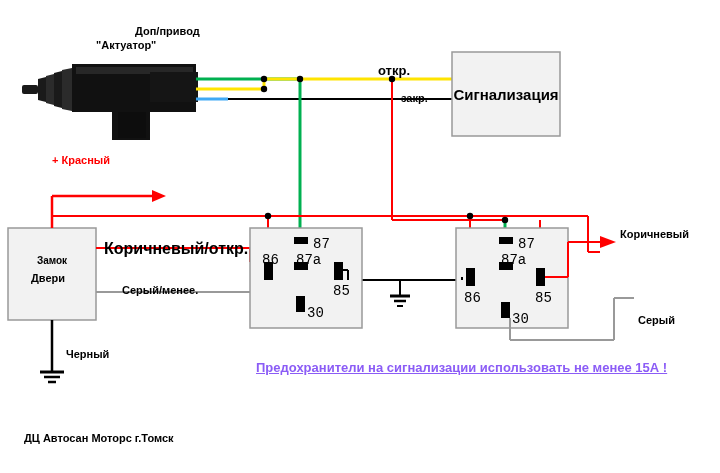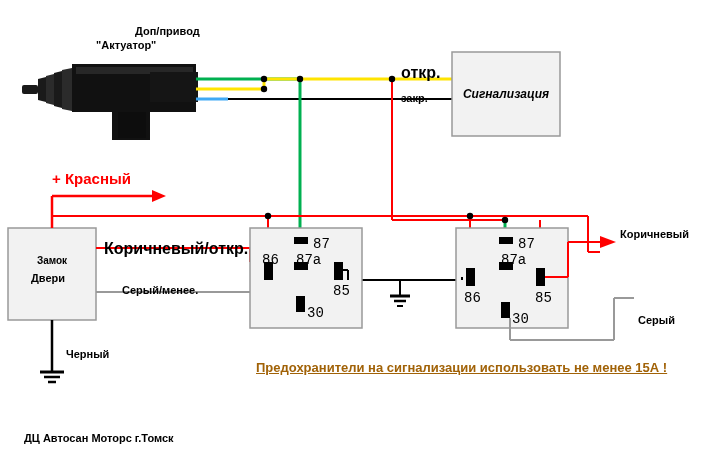--- a/index.html
+++ b/index.html
@@ -49,21 +49,21 @@
   .footer {
     position: absolute;
     font-weight: bold;
     font-size: 11px;
     color: #000000;
   }
   .warn {
     position: absolute;
     font-weight: bold;
     font-size: 13px;
-    color: #a16207;
+    color: #8b5cf6;
     text-decoration: underline;
     padding-left: 38px;
   }
 </style>
 </head>
 <body>
 
 <div id="root">
 
   <svg id="svg-layer" viewBox="0 0 720 473">
@@ -172,29 +172,29 @@
     <path d="M510,318 L510,340" stroke="#999999" stroke-width="2" fill="none"></path>
     <path d="M510,340 L614,340" stroke="#999999" stroke-width="2" fill="none"></path>
     <path d="M614,340 L614,298" stroke="#999999" stroke-width="2" fill="none"></path>
     <path d="M614,298 L634,298" stroke="#999999" stroke-width="2" fill="none"></path>
 
   </svg>
 
   <div class="lbl bold center" style="left:92px; top:25px; font-size:11px;margin-left:43px;">Доп/привод</div>
   <div class="lbl bold center" style="left:96px; top:39px; font-size:11px;">"Актуатор"</div>
 
-  <div class="lbl bold" style="left:401px; top:64px; font-size:16px;">откр.</div>
+  <div class="lbl bold" style="left:378px; top:64px; font-size:13px;">откр.</div>
   <div class="lbl bold" style="left:401px; top:92px; font-size:11px;">закр.</div>
 
-  <div class="box-label" style="left:452px; top:52px; width:108px; height:84px; font-size:12px;font-style:italic;">Сигнализация</div>
+  <div class="box-label" style="left:452px; top:52px; width:108px; height:84px; font-size:15px;">Сигнализация</div>
 
   <div class="box-label" style="left:8px; top:252px; width:88px; height:16px; font-size:10px;">Замок</div>
   <div class="box-label" style="left:8px; top:270px; width:80px; height:16px; font-size:11px;">Двери</div>
 
-  <div class="lbl bold" style="left:52px; top:170px; font-size:15px; color:#ff0000;">+ Красный</div>
+  <div class="lbl bold" style="left:52px; top:154px; font-size:11px; color:#ff0000;">+ Красный</div>
 
   <div class="lbl bold" style="left:104px; top:240px; font-size:16px;">Коричневый/откр.</div>
 
   <div class="lbl bold" style="left:122px; top:284px; font-size:11px;">Серый/менее.</div>
 
   <div class="lbl bold" style="left:66px; top:348px; font-size:11px;">Черный</div>
 
   <div class="lbl bold" style="left:620px; top:228px; font-size:11px;">Коричневый</div>
 
   <div class="lbl bold" style="left:638px; top:290px; font-size:11px;margin-top:24px;">Серый</div>

